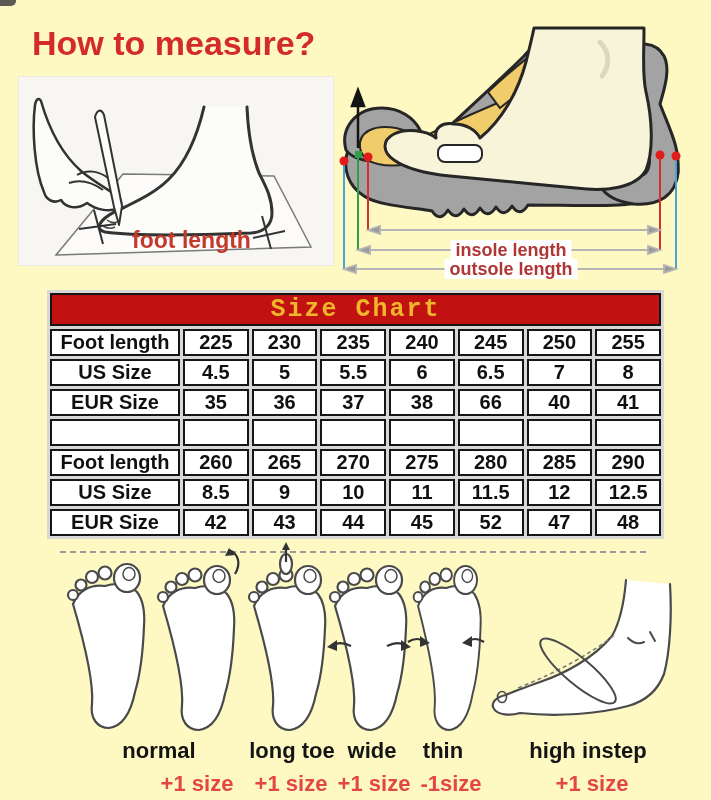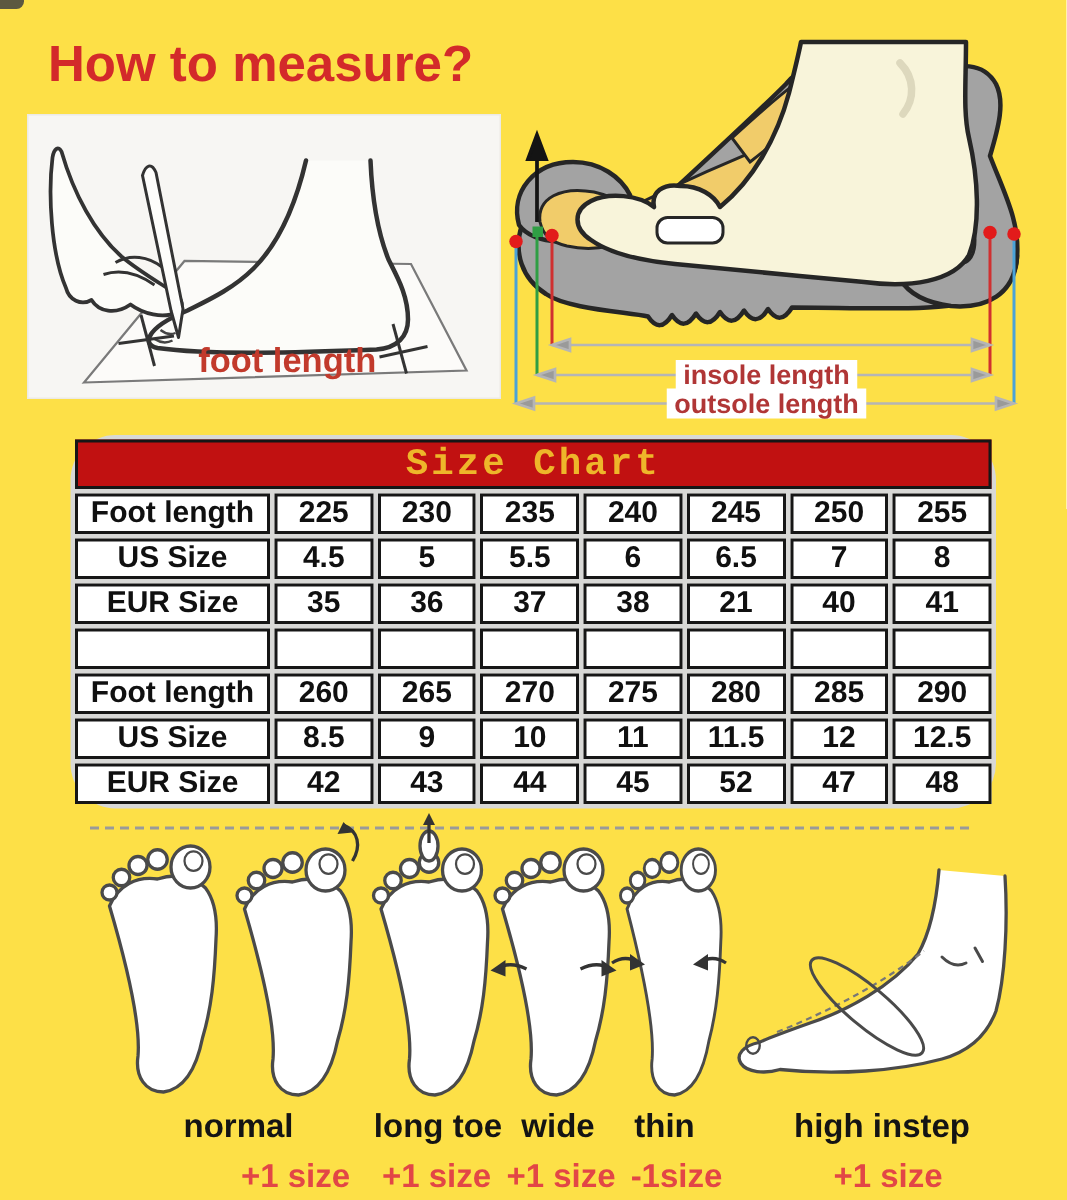--- a/index.html
+++ b/index.html
@@ -1,29 +1,29 @@
 <!DOCTYPE html>
 <html><head>
 <meta charset="utf-8">
 <style>
   html,body{margin:0;padding:0;background:#fff;}
-  .page{position:relative;width:711px;height:800px;background:#fde047;overflow:hidden;
+  .page{position:relative;width:711px;height:800px;background:#fef9c3;overflow:hidden;
         font-family:"Liberation Sans",sans-serif;}
   .abs{position:absolute;}
   .smudge{left:0;top:0;width:16px;height:6px;background:#3f3f3f;border-radius:0 0 5px 0;opacity:.85;}
   .title{left:32px;top:24px;font-size:34px;font-weight:bold;color:#d32a2a;white-space:nowrap;}
   .panel-left{left:18px;top:76px;width:314px;height:188px;background:#f7f6f3;border:1px solid #eceae5;}
   .panel-left svg{position:absolute;left:0;top:0;}
   .caption{left:90px;top:150px;width:165px;text-align:center;font-size:23px;font-weight:bold;color:#c23a2c;}
   .panel-right{left:338px;top:0;width:373px;height:285px;}
   .panel-right svg{position:absolute;left:0;top:0;overflow:visible;}
   .measure-label{position:absolute;transform:translateX(-50%);font-size:18px;font-weight:bold;
         color:#b03636;background:#fff;padding:0 5px;line-height:20px;white-space:nowrap;}
   .size-chart{position:absolute;left:47px;top:290px;width:617px;border-collapse:separate;
-        border-spacing:3px;table-layout:fixed;background:#d8d8d6;border-radius:30px;}
+        border-spacing:3px;table-layout:fixed;background:#d8d8d6;}
   .size-chart td{border:2px solid #161616;background:#fff;text-align:center;font-weight:bold;
         font-size:20px;color:#101010;height:23px;padding:0;overflow:hidden;white-space:nowrap;}
   .size-chart td.hdr{background:#c11111;color:#eeb62a;font-family:"Liberation Mono",monospace;
         font-size:25px;font-weight:bold;letter-spacing:2px;height:25px;}
   .dashed{left:60px;top:551px;width:586px;height:0;border-top:2px dashed #9a9a9a;}
   .foot-svg{position:absolute;top:548px;width:90px;height:180px;overflow:visible;}
   .instep-svg{position:absolute;left:478px;top:576px;width:210px;height:158px;overflow:visible;}
   .ft-label{position:absolute;top:738px;transform:translateX(-50%);font-size:22px;font-weight:bold;
         color:#141414;white-space:nowrap;}
   .ft-adjust{position:absolute;top:771px;transform:translateX(-50%);font-size:22px;font-weight:bold;
@@ -158,21 +158,21 @@
       <td>6.5</td>
       <td>7</td>
       <td>8</td>
     </tr>
     <tr>
       <td>EUR Size</td>
       <td>35</td>
       <td>36</td>
       <td>37</td>
       <td>38</td>
-      <td>21</td>
+      <td>66</td>
       <td>40</td>
       <td>41</td>
     </tr>
     <tr>
       <td></td>
       <td></td>
       <td></td>
       <td></td>
       <td></td>
       <td></td>

